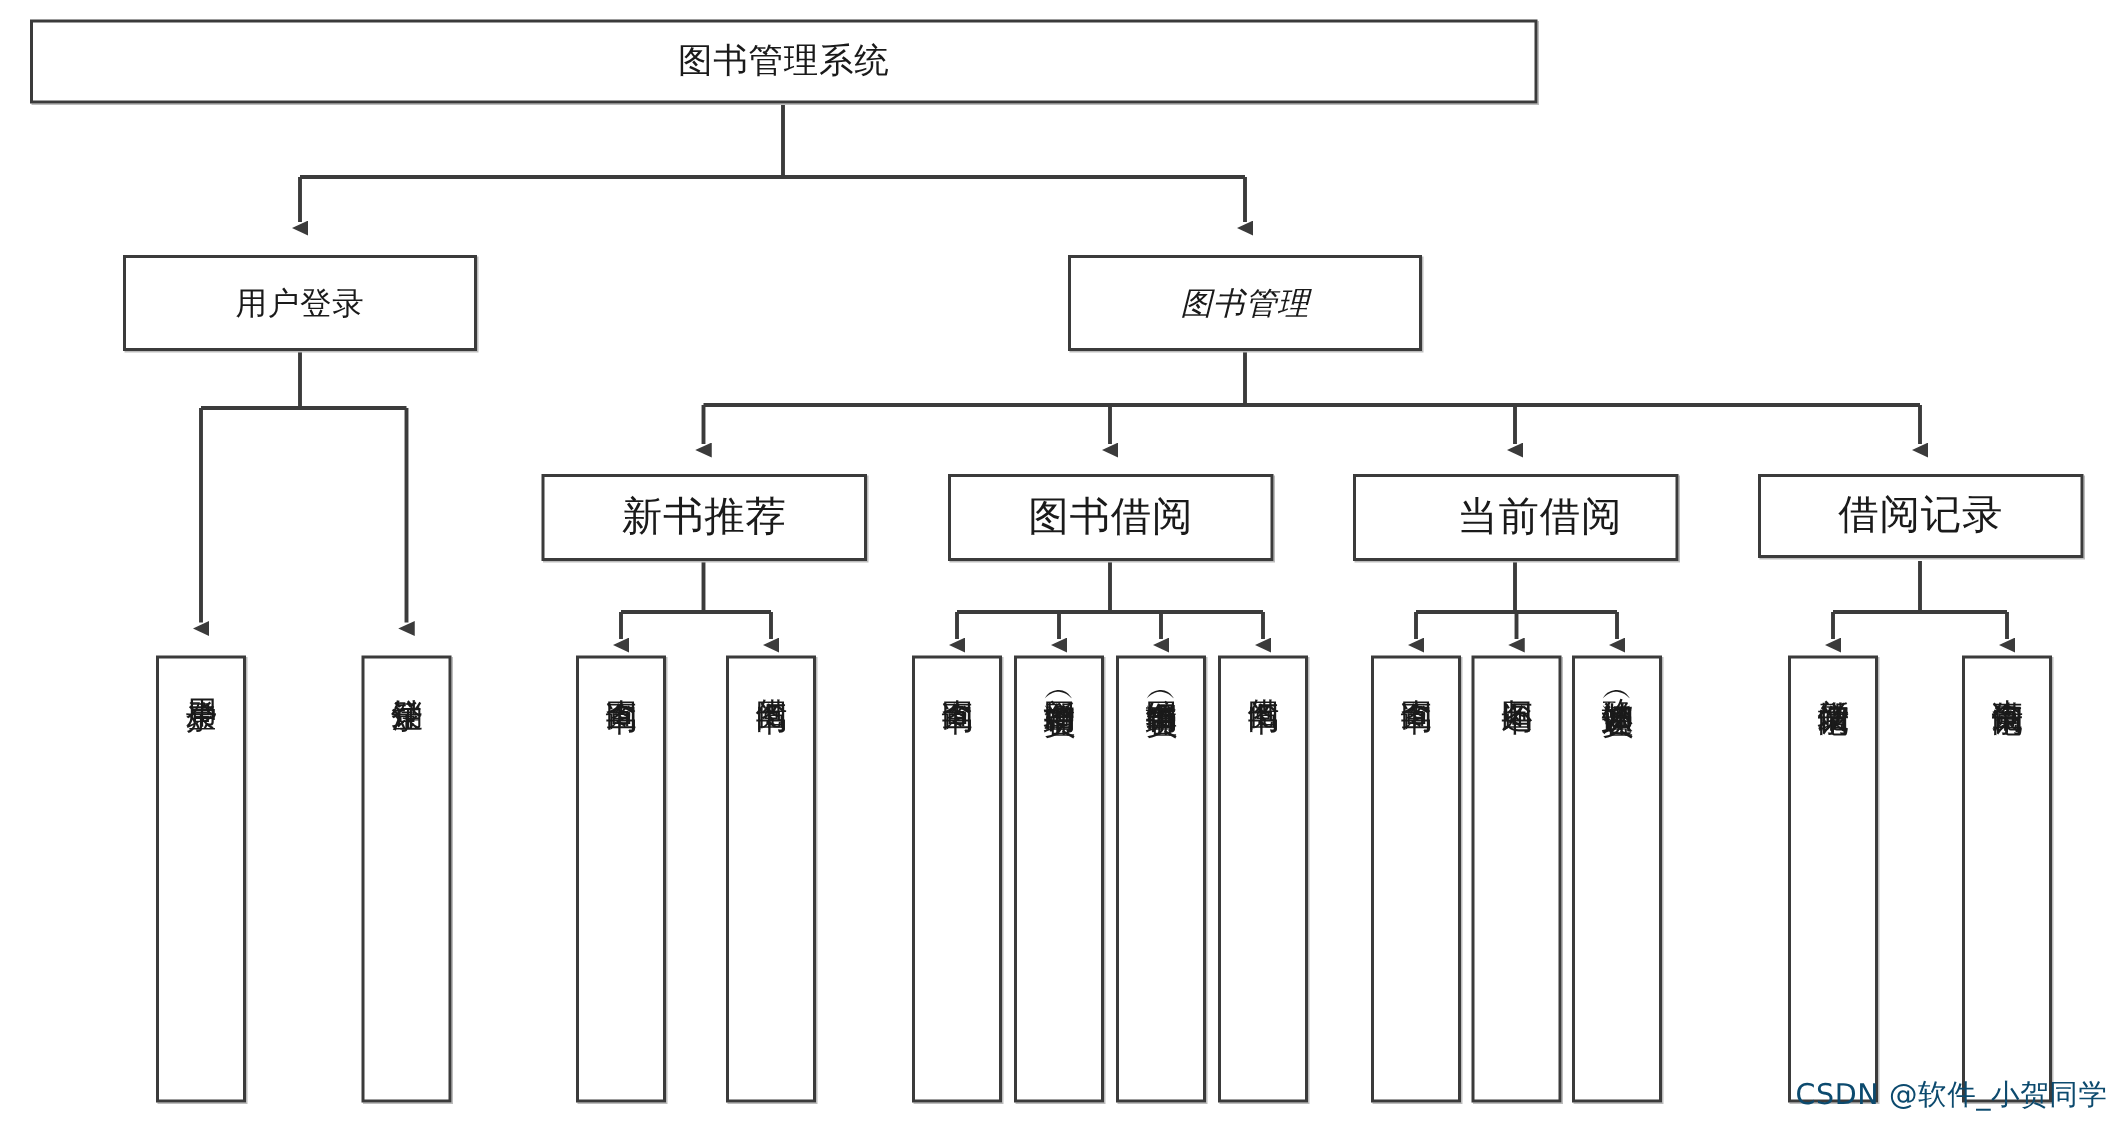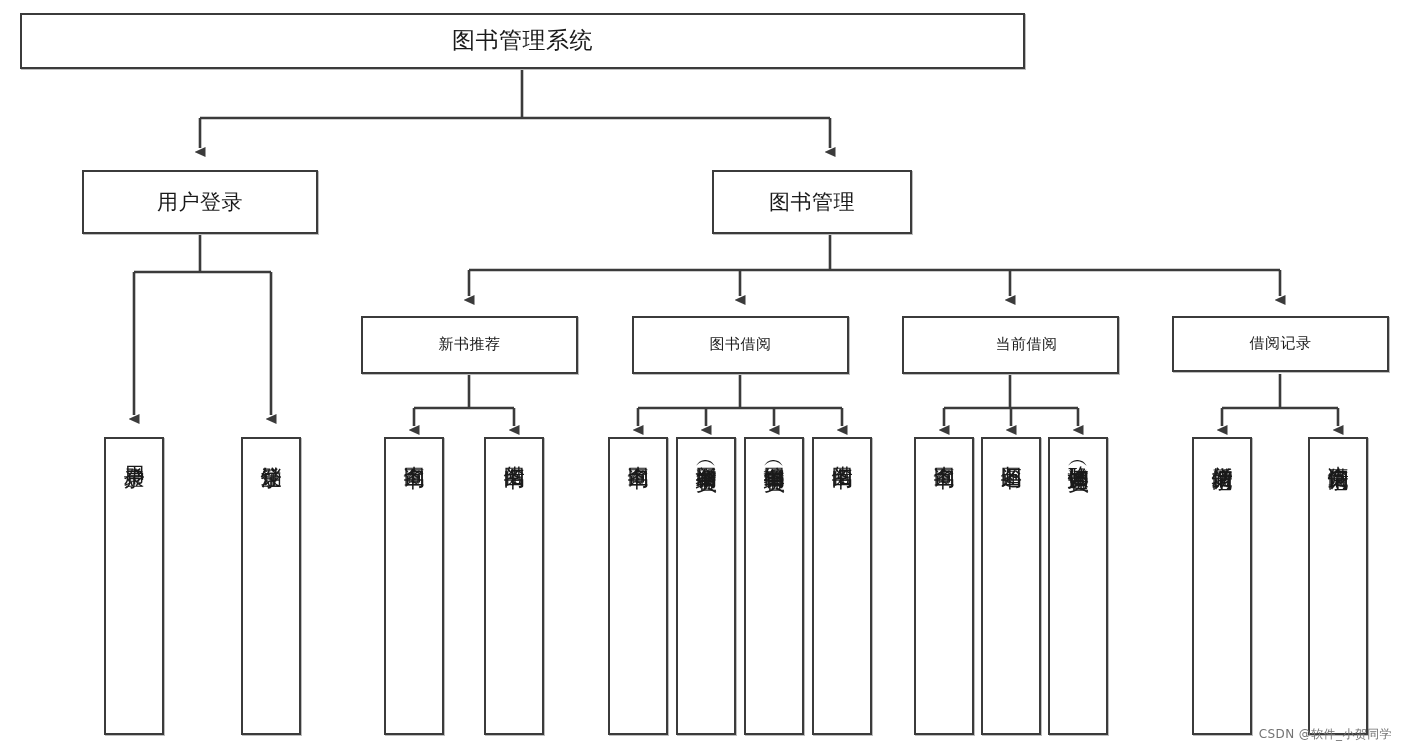--- a/index.html
+++ b/index.html
@@ -39,39 +39,39 @@
   }
   .node-label {
     color: #1a1a1a;
     line-height: 1.18;
     text-align: center;
     white-space: pre;
     letter-spacing: 0.5px;
   }
   .node.level-0 .node-label { font-size: 23px; font-family: Liberation Serif, serif; }
   .node.level-1 .node-label { font-size: 21px; }
-  .node.level-2 .node-label { font-size: 15px; }
+  .node.level-2 .node-label { font-size: 27px; }
   .node.leaf {
     align-items: flex-start;
     padding-top: 10px;
   }
   .node.leaf .node-label {
     font-size: 21px;
     writing-mode: vertical-rl;
     text-orientation: upright;
     line-height: 1.08;
     letter-spacing: 1px;
     white-space: nowrap;
   }
   #watermark {
     position: absolute;
-    right: 13px;
+    right: 0;
     bottom: 4px;
-    font-size: 12px;
-    color: #737373;
+    font-size: 19px;
+    color: #0c4a6e;
     z-index: 5;
     white-space: nowrap;
     letter-spacing: 0.4px;
   }
 </style>
 </head>
 <body>
 
 <div id="diagram-root">
 
@@ -125,21 +125,21 @@
     </g>
   </svg>
 
   <div class="node level-0" style="left:20px; top:13px; width:1005px; height:56px;">
     <span class="node-label">图书管理系统</span>
   </div>
 
   <div class="node level-1" style="left:82px; top:170px; width:236px; height:64px;">
     <span class="node-label">用户登录</span>
   </div>
-  <div class="node level-1" style="left:712px; top:170px; width:200px; height:64px;">
+  <div class="node level-1" style="left:712px; top:170px; width:236px; height:64px;font-style:italic;">
     <span class="node-label">图书管理</span>
   </div>
 
   <div class="node level-2" style="left:361px; top:316px; width:217px; height:58px;">
     <span class="node-label">新书推荐</span>
   </div>
   <div class="node level-2" style="left:632px; top:316px; width:217px; height:58px;">
     <span class="node-label">图书借阅</span>
   </div>
   <div class="node level-2" style="left:902px; top:316px; width:217px; height:58px;padding-left:32px;">

